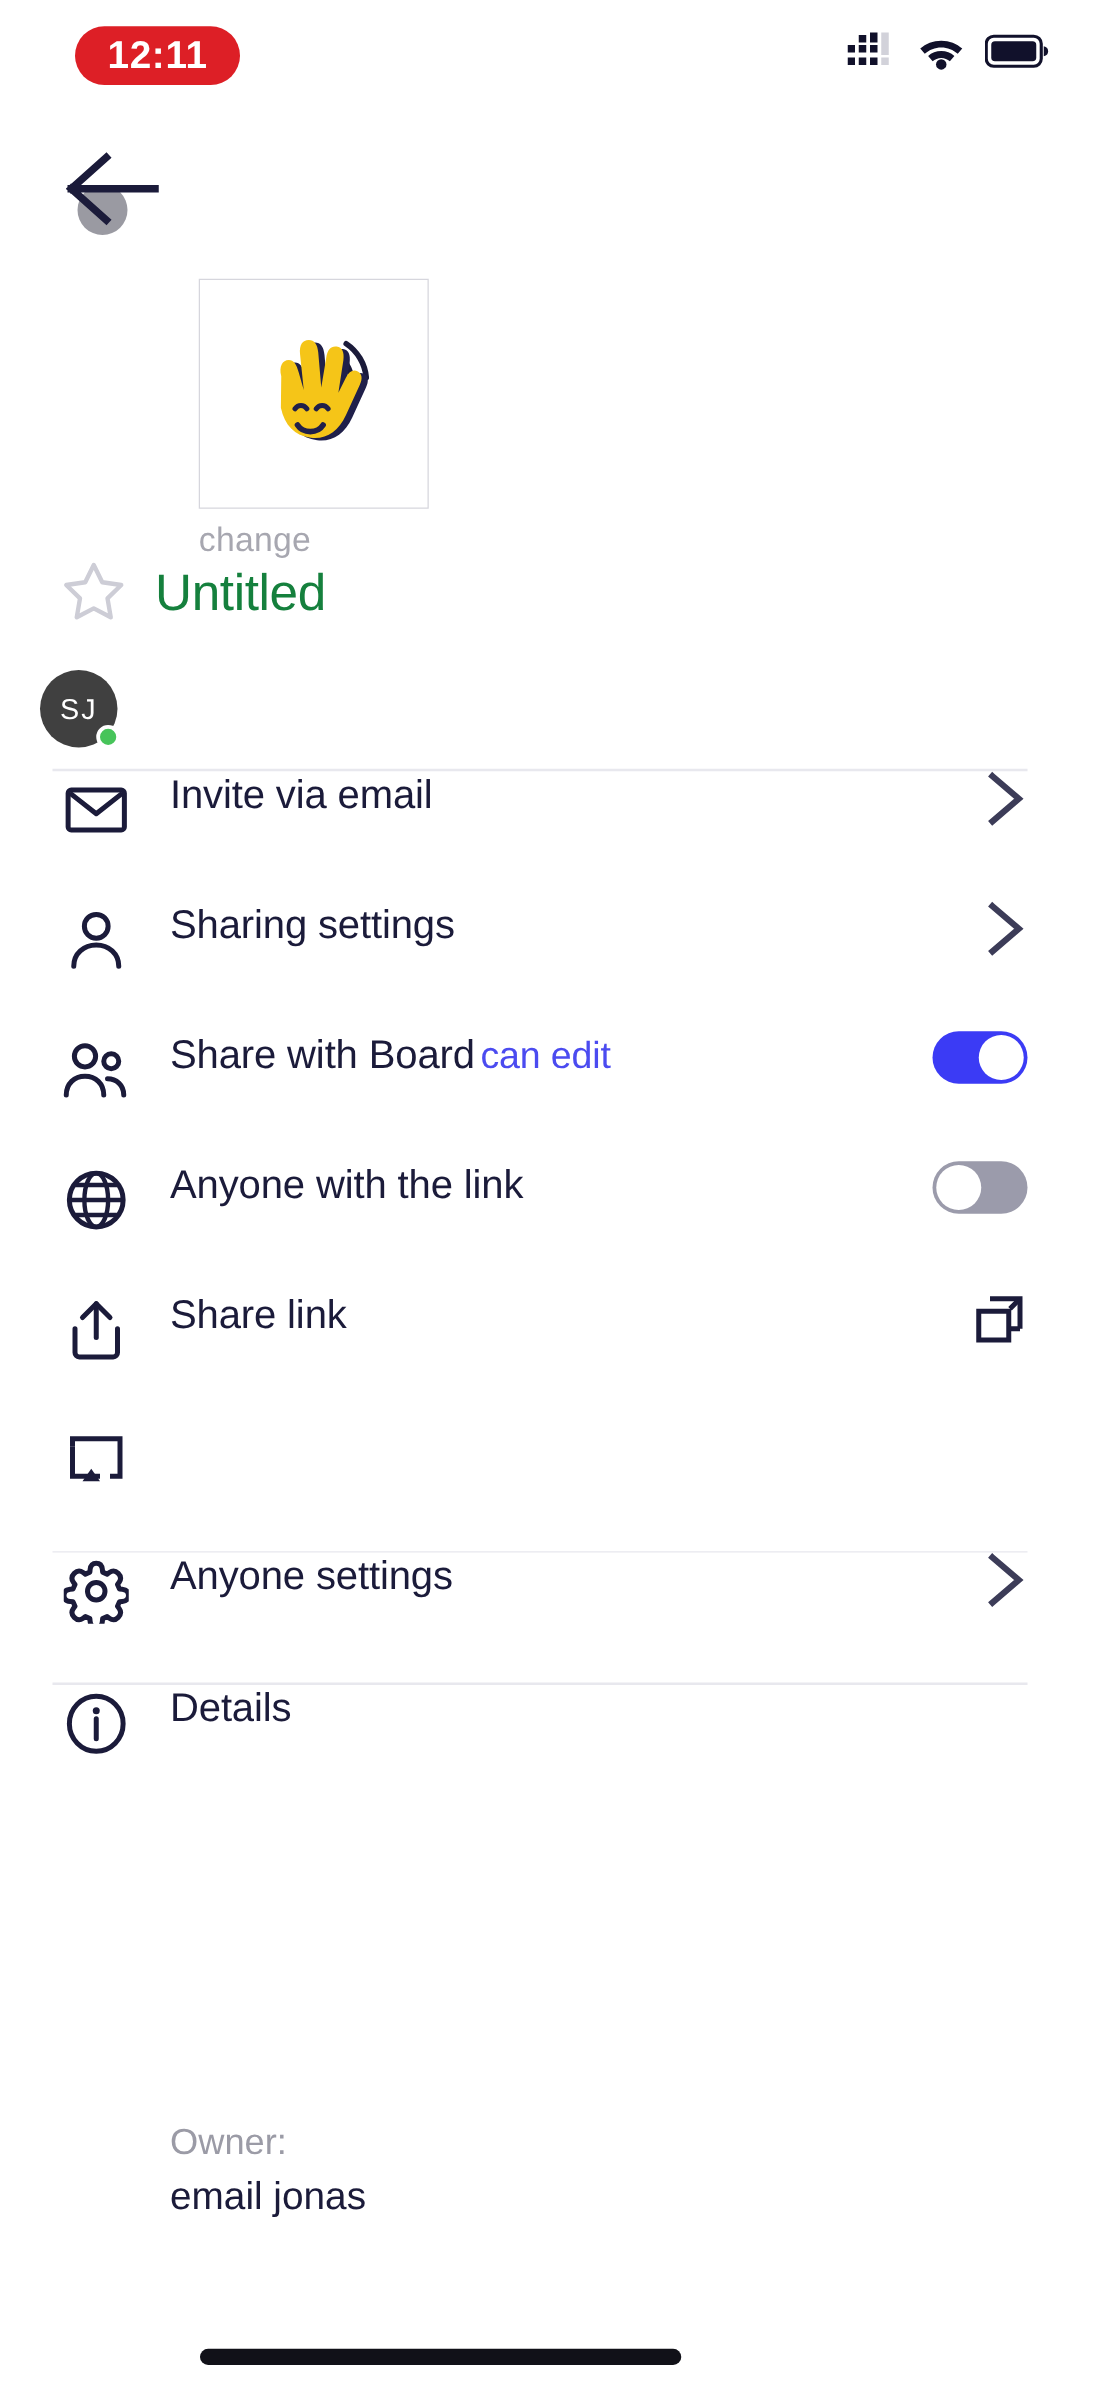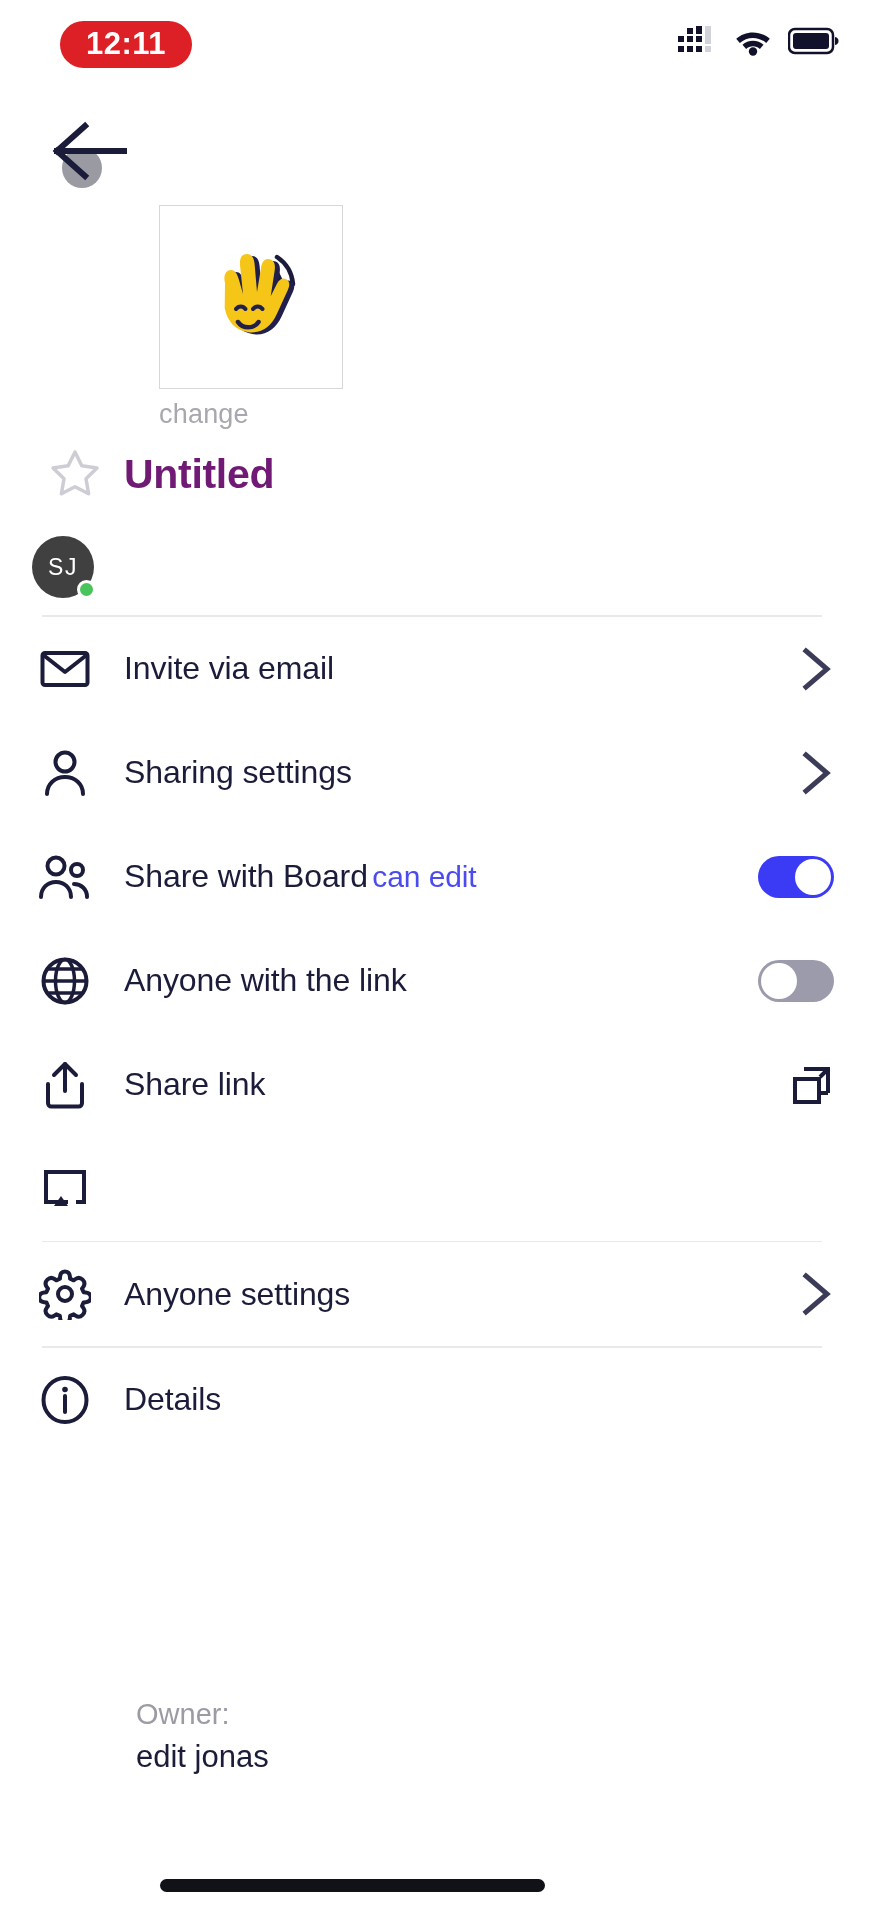--- a/index.html
+++ b/index.html
@@ -36,41 +36,41 @@
     position: absolute; left: 52px; top: 120px;
     width: 78px; height: 62px;
   }
   .touch-dot {
     position: absolute; left: 62px; top: 148px;
     width: 40px; height: 40px; border-radius: 50%;
     background: #9a9aa2;
   }
 
   
-  .thumb-wrap { position: absolute; left: 119px; top: 205px; padding-left: 40px; }
+  .thumb-wrap { position: absolute; left: 119px; top: 223px; padding-left: 40px; }
   .thumb {
     width: 184px; height: 184px;
     border: 1.5px solid #d6d6dd;
     background: #fff;
     display: flex; align-items: center; justify-content: center;
   }
   .change {
     margin-top: 10px;
     font-size: 27px; color: #a7a7b0;
     letter-spacing: .2px;
   }
 
   
   .title-row {
     position: absolute; left: 44px; top: 443px;
     display: flex; align-items: center; gap: 8px;
   }
   .star-ic { width: 62px; height: 62px; display:flex; align-items:center; justify-content:center; }
   .board-title {
-    font-size: 41px; font-weight: bold; color: #701a75;
+    font-size: 41px; font-weight: normal; color: #15803d;
     letter-spacing: -0.3px; margin-left: 10px;
   }
 
   
   .avatar-row { position: absolute; left: 32px; top: 536px; }
   .avatar {
     position: relative;
     width: 62px; height: 62px; border-radius: 50%;
     background: #404040; color: #fff;
     display: flex; align-items: center; justify-content: center;
@@ -80,23 +80,23 @@
     position: absolute; right: -2px; bottom: -1px;
     width: 19px; height: 19px; border-radius: 50%;
     background: #47c45a; border: 3px solid #fff;
   }
 
   
   .list { position: absolute; left: 0; right: 0; top: 615px; }
   .sep { height: 1.5px; background: #e8e8ee; margin: 0 42px; }
   .row {
     position: relative;
-    display: flex; align-items: center;
+    display: flex; align-items: flex-start;
     min-height: 104px;
-    padding: 0 30px;
+    padding: 0 42px;
   }
   .row .ic {
     width: 62px; min-width: 62px; height: 62px;
     display: flex; align-items: center; justify-content: center;
     margin-left: 4px;
   }
   .row .labels { flex: 1; margin-left: 28px; }
   .row .label {
     font-size: 32px; color: #1b1b3a; letter-spacing: -0.1px;
   }
@@ -347,18 +347,18 @@
         </svg>
       </span>
       <span class="labels"><span class="label">Details</span></span>
       <span class="trail"></span>
     </div>
   </div>
 
   <div class="details-block">
     <div class="owner-wrap">
       <div class="owner-label">Owner:</div>
-      <div class="owner-name">edit jonas</div>
+      <div class="owner-name">email jonas</div>
     </div>
   </div>
   <div class="redact"></div>
 
 </div>
 
 </body></html>

